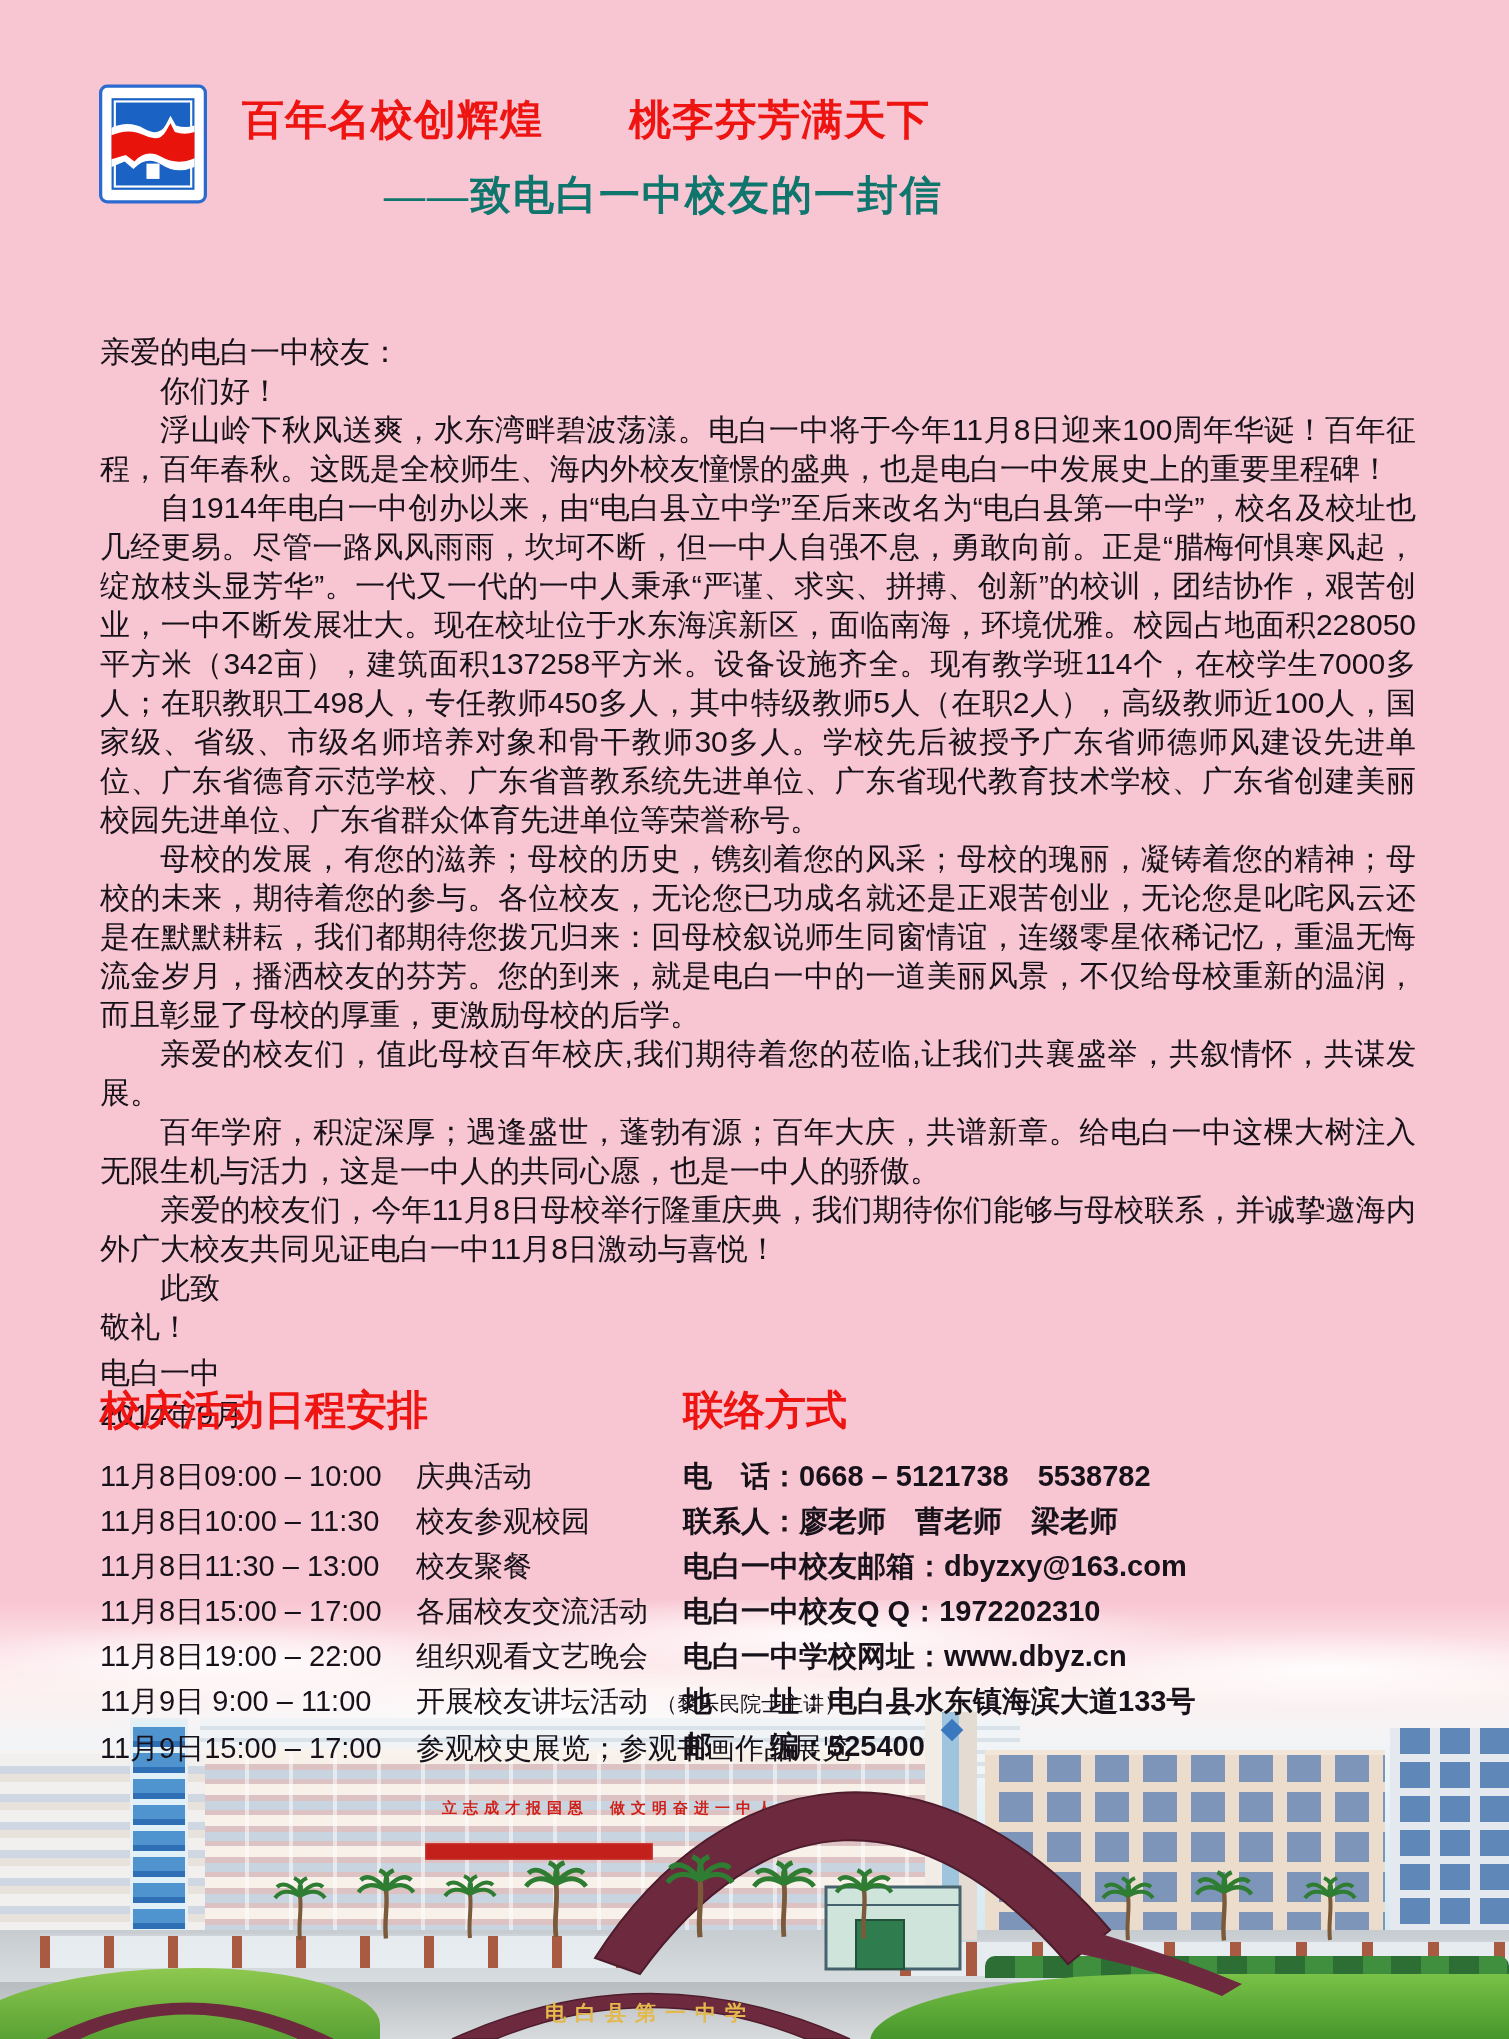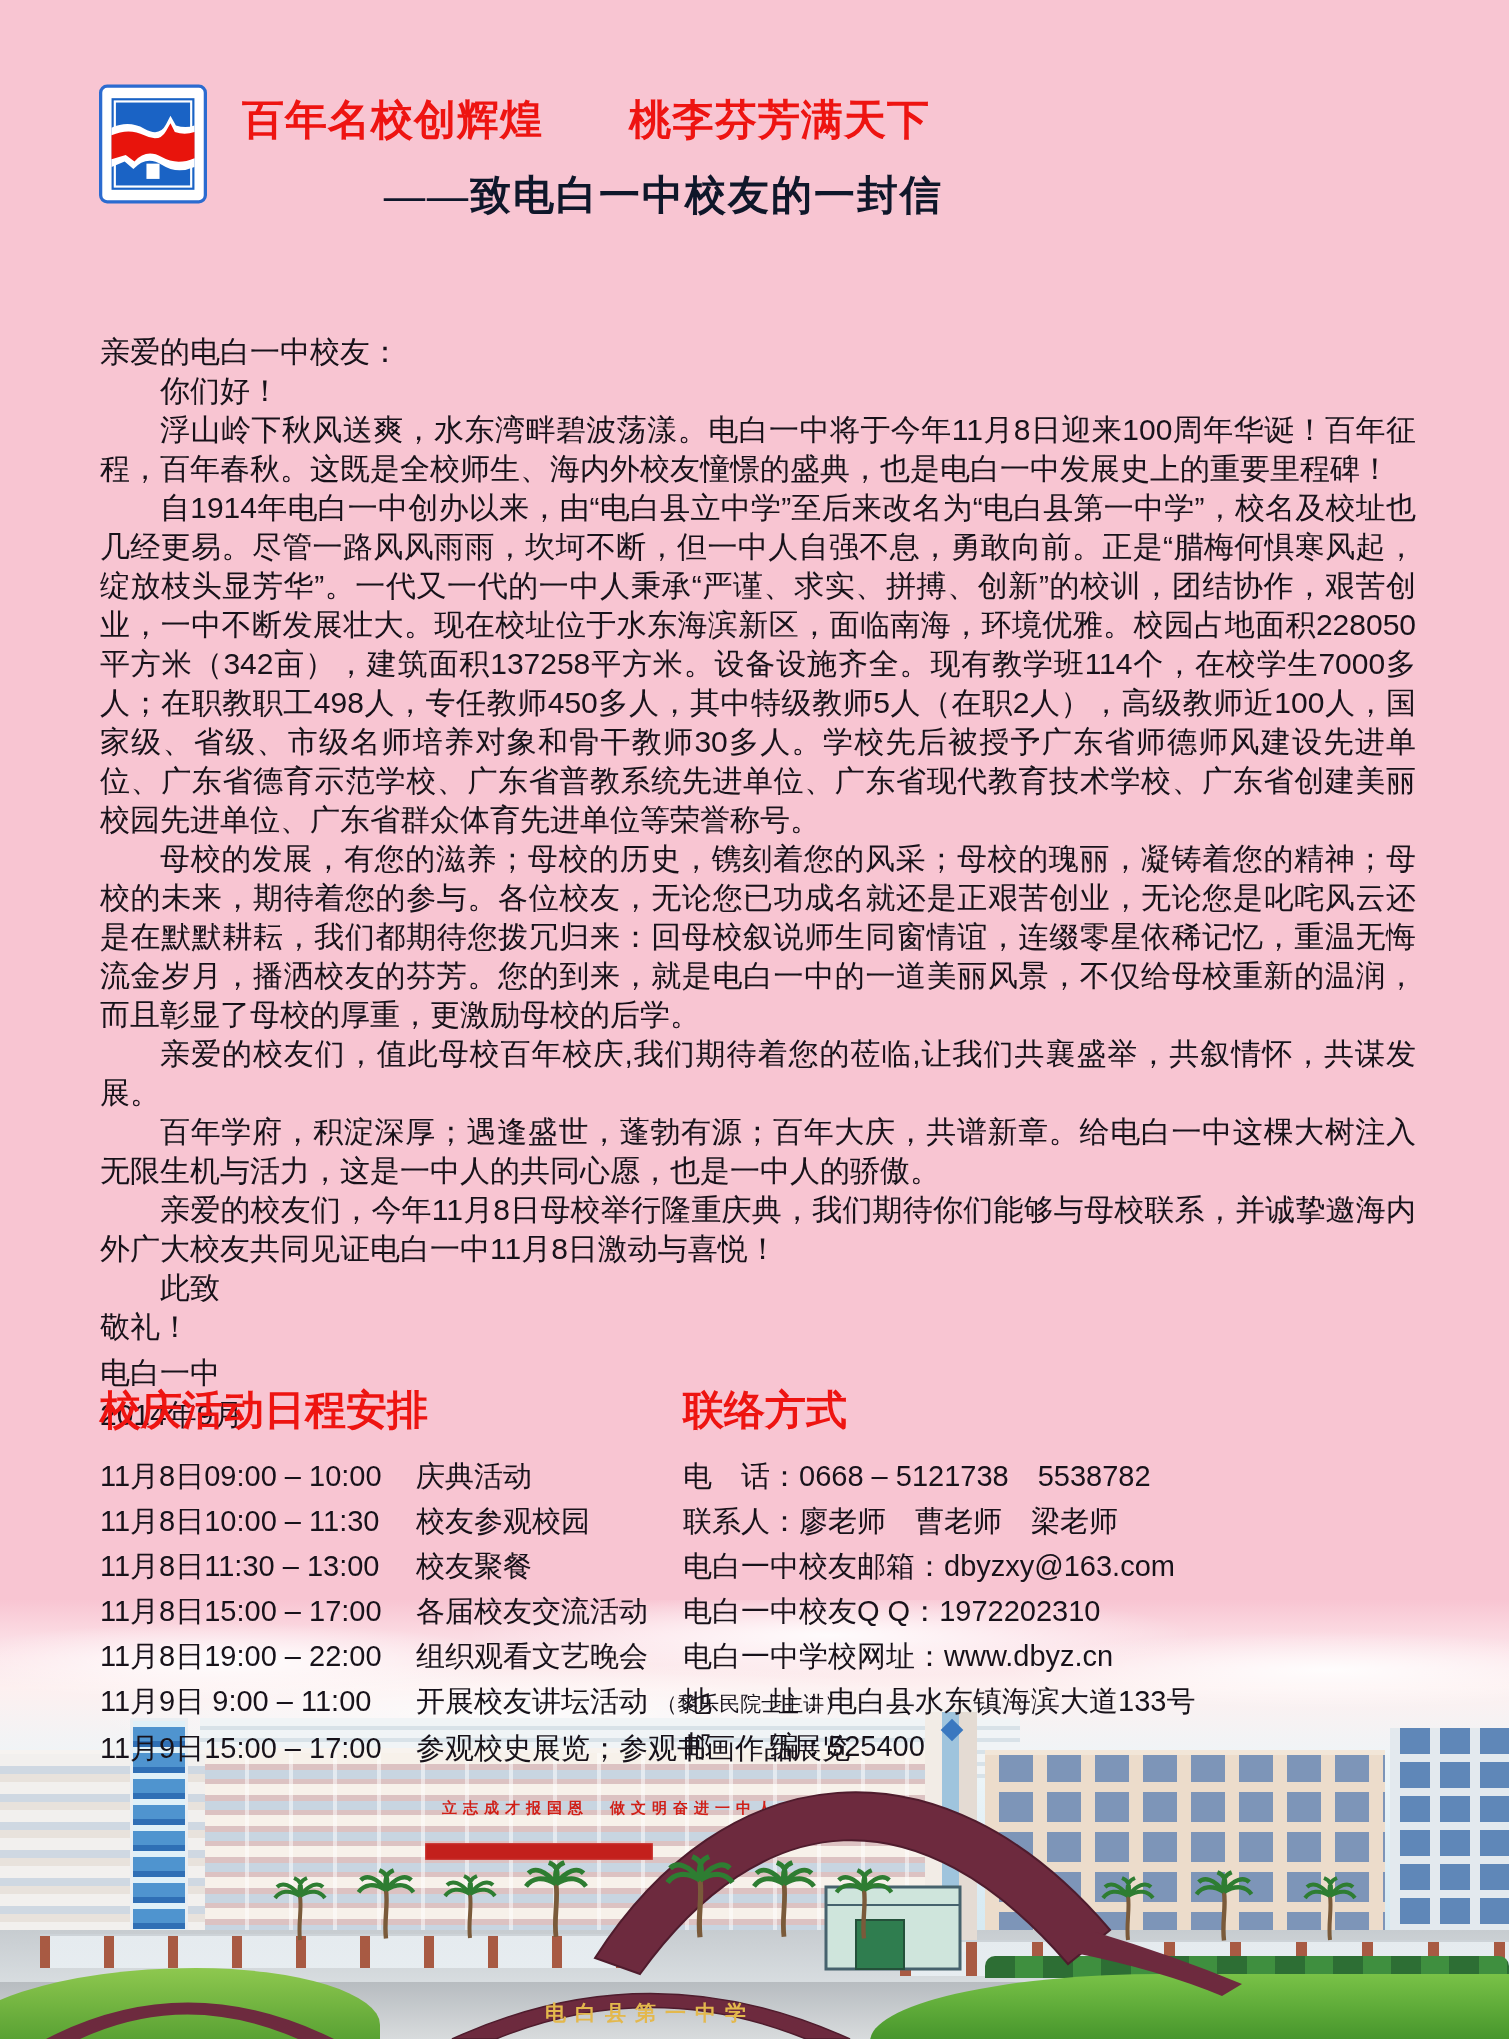--- a/index.html
+++ b/index.html
@@ -14,41 +14,41 @@
   
   .logo { position:absolute; left:98px; top:84px; width:110px; height:120px; }
   .main-title {
     position:absolute; left:242px; top:92px;
     font-size:42px; font-weight:bold; color:#ee1411; letter-spacing:1px;
     white-space:nowrap;
   }
   .sub-title {
     position:absolute; left:384px; top:168px;
     font-family:"Liberation Serif", serif;
-    font-size:41px; font-weight:bold; color:#0f172a; letter-spacing:2px;
+    font-size:41px; font-weight:bold; color:#0f766e; letter-spacing:2px;
     white-space:nowrap;
   }
 
   
   .letter {
     position:absolute; left:100px; top:296px; width:1316px;
     font-size:30px; line-height:39px; text-align:justify; font-weight:500;margin-top:36px;
   }
   .letter p { margin:0; text-indent:2em; }
   .letter p.no-indent { text-indent:0; }
   .signature { padding-right:252px; margin-top:6px; line-height:42px; }
 
   
   .section-title { font-size:41px; font-weight:bold; color:#ee1411; margin:0 0 16px 0; }
   .schedule { position:absolute; left:100px; top:1383px; z-index:20; }
   .sch-row { font-size:29px; line-height:45px; white-space:nowrap; font-weight:500; }
   .sch-time { display:inline-block; min-width:308px; }
   .sch-note { font-size:21px; }
   .contact { position:absolute; left:683px; top:1383px; z-index:20; }
-  .ct-line { font-size:29px; line-height:45px; white-space:nowrap; font-weight:400; }
+  .ct-line { font-size:29px; line-height:45px; white-space:nowrap; font-weight:700; }
 
   
   .photo { position:absolute; left:0; top:1600px; width:1509px; height:439px; overflow:hidden; }
   .photo > div { position:absolute; }
   .sky { inset:0; z-index:1;
     background:linear-gradient(180deg,#f8c5d2 0%,#fbdbe3 8%,#fdf0f0 20%,#edf5f8 38%,#d9ebf3 68%,#cfe6ef 100%); }
   .clouds { inset:0; z-index:2;
     background:
       radial-gradient(ellipse 420px 55px at 15% 14%, rgba(255,255,255,.95), rgba(255,255,255,0) 70%),
       radial-gradient(ellipse 520px 60px at 55% 8%,  rgba(255,255,255,.9),  rgba(255,255,255,0) 70%),

